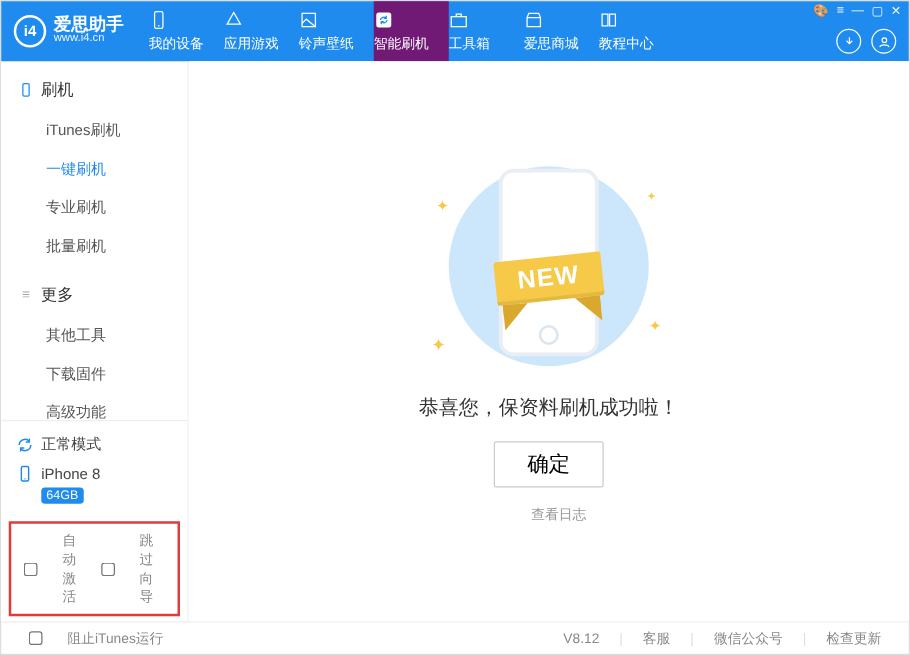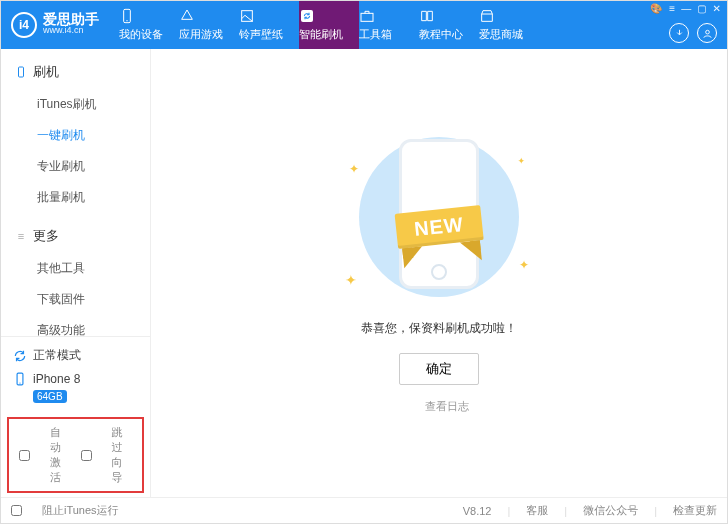--- a/index.html
+++ b/index.html
@@ -47,25 +47,25 @@
   .disc { width: 160px; height: 160px; background: #cce7fb; border-radius: 50%; position: relative; }
   .phone { position: absolute; left: 50%; top: 50%; transform: translate(-50%,-52%); width: 80px; height: 150px; background: #fff; border: 3px solid #e8eef4; border-radius: 12px; }
   .phone::after { content:""; position:absolute; bottom:6px; left:50%; transform:translateX(-50%); width:12px; height:12px; border:2px solid #dbe5ee; border-radius:50%; }
   .ribbon { position: absolute; left: 50%; top: 56%; transform: translate(-50%,-50%) rotate(-6deg); }
   .ribbon-body { background:#f7c948; color:#fff; font-weight:bold; font-size:20px; padding:6px 18px; letter-spacing:1px; border-radius:2px; box-shadow: inset 0 -3px 0 rgba(0,0,0,.08); }
   .ribbon::before, .ribbon::after { content:""; position:absolute; top:100%; border:10px solid transparent; }
   .ribbon::before { left:4px; border-top-color:#d9a82c; border-left-color:#d9a82c; }
   .ribbon::after { right:4px; border-top-color:#d9a82c; border-right-color:#d9a82c; }
   .stars { position: absolute; inset:0; }
   .star { position:absolute; color:#f7c948; font-size:12px; }
-  .msg { margin-top: 18px; font-size: 12px; color: #333; }
-  .btn { margin-top: 16px; border: 1px solid #ccc; background: #fff; padding: 6px 26px; font-size: 13px; cursor: pointer; border-radius: 2px; text-align: right; }
+  .msg { margin-top: 18px; font-size: 16px; color: #333; }
+  .btn { margin-top: 16px; border: 1px solid #ccc; background: #fff; padding: 6px 26px; font-size: 17px; cursor: pointer; border-radius: 2px; text-align: right; }
   .loglink { margin-top: 14px; font-size: 11px; color: #999; cursor: pointer; margin-left: 16px; }
   
-  .footer { height: 26px; border-top: 1px solid #eee; display: flex; align-items: center; padding: 0 10px; font-size: 11px; color: #888; justify-content: space-between; }
+  .footer { height: 26px; border-top: 1px solid #eee; display: flex; align-items: center; padding: 0 22px; font-size: 11px; color: #888; justify-content: space-between; }
   .footer-left { display: flex; align-items: center; gap: 6px; }
   .footer-right { display: flex; align-items: center; gap: 16px; }
   .footer-right .sep { color: #ddd; }
   .hamb { color:#aaa; font-size:11px; }
 </style>
 </head>
 <body>
 
 <div class="app">
 
@@ -119,32 +119,32 @@
             <svg viewBox="0 0 24 24">
               <rect x="3" y="8" width="18" height="12" fill="none" stroke="#fff" stroke-width="1.5"></rect>
               <path d="M9 8V5h6v3" fill="none" stroke="#fff" stroke-width="1.5"></path>
             </svg>
           </span>
         <span>工具箱</span>
       </div>
       <div class="nav-item">
         <span class="nav-icon">
             <svg viewBox="0 0 24 24">
+              <path d="M4 9h16v11H4z M4 9l2-5h12l2 5" fill="none" stroke="#fff" stroke-width="1.5"></path>
+            </svg>
+          </span>
+        <span>爱思商城</span>
+      </div>
+      <div class="nav-item">
+        <span class="nav-icon">
+            <svg viewBox="0 0 24 24">
               <path d="M4 5h7v14H4zM13 5h7v14h-7z" fill="none" stroke="#fff" stroke-width="1.5"></path>
             </svg>
           </span>
         <span>教程中心</span>
-      </div>
-      <div class="nav-item">
-        <span class="nav-icon">
-            <svg viewBox="0 0 24 24">
-              <path d="M4 9h16v11H4z M4 9l2-5h12l2 5" fill="none" stroke="#fff" stroke-width="1.5"></path>
-            </svg>
-          </span>
-        <span>爱思商城</span>
       </div>
     </div>
     <div class="win-controls">
       <span>🎨</span>
       <span>≡</span>
       <span>—</span>
       <span>▢</span>
       <span>✕</span>
     </div>
     <div class="header-icons">

